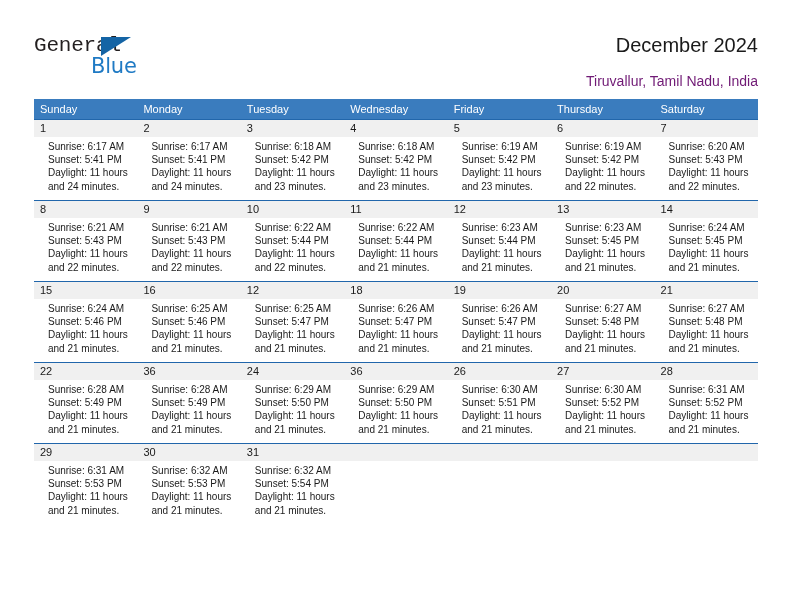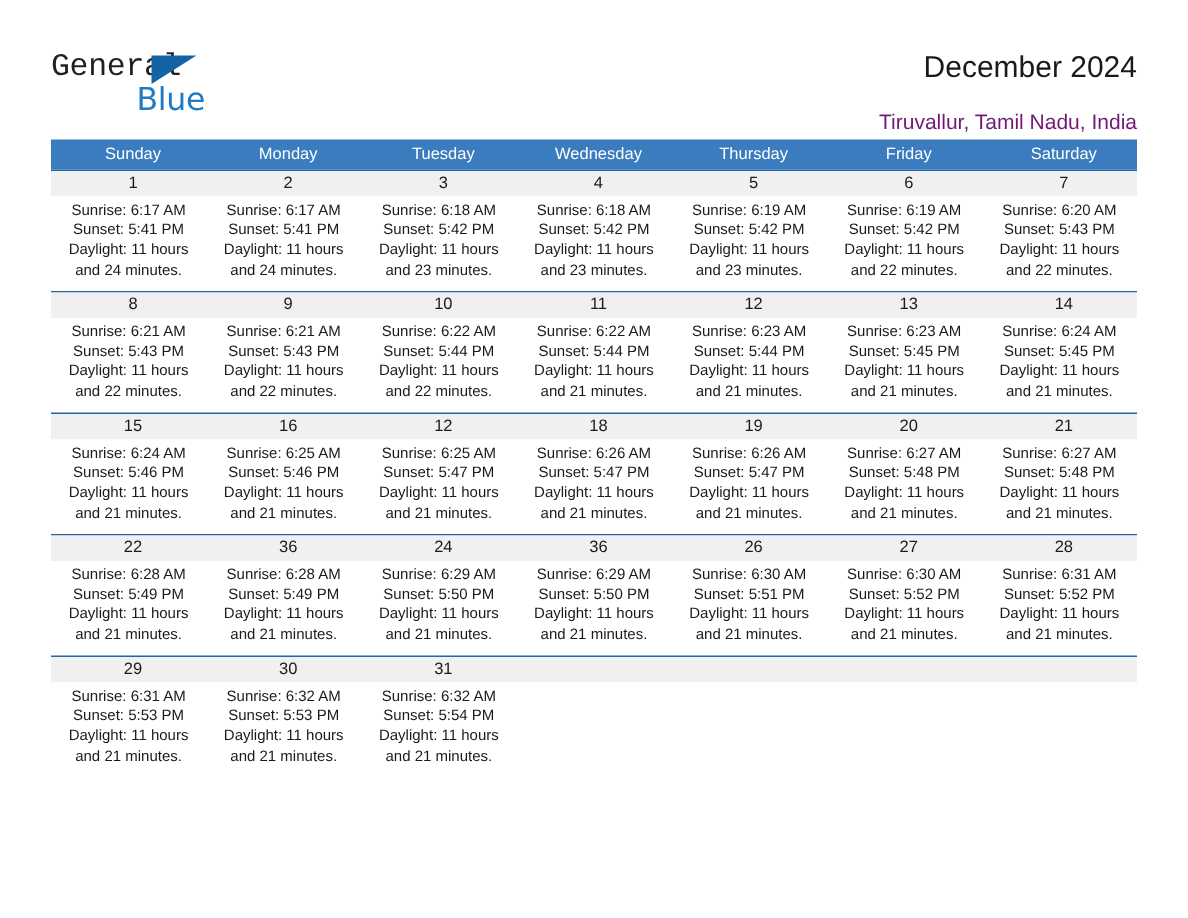--- a/index.html
+++ b/index.html
@@ -85,23 +85,22 @@
     line-height: 22px;
     margin-top: 8px;
     white-space: nowrap;
     font-family: "Liberation Sans", sans-serif;
   }
 
   
   .calendar {
     position: absolute;
     left: 34px;
-    top: 93px;
+    top: 99px;
     width: 724px;
-    text-align: center;
   }
   .weekday-row {
     display: flex;
     width: 100%;
     background: #3a7cbe;
     height: 20px;
   }
   .weekday {
     flex: 1 1 0;
     color: #ffffff;
@@ -138,20 +137,21 @@
     width: 100%;
     background: #ffffff;
     height: 63px;
   }
   .detail-cell {
     flex: 1 1 0;
     padding: 3px 6px 0 6px;
     font-size: 10px;
     line-height: 13.2px;
     color: #1a1a1a;
+    margin-left: 8px;
   }
   .detail-cell div {
     white-space: nowrap;
   }
 </style>
 </head>
 <body>
 
 <div class="page">
 
@@ -170,22 +170,22 @@
 
   </div>
 
   <div class="calendar">
 
     <div class="weekday-row">
       <div class="weekday">Sunday</div>
       <div class="weekday">Monday</div>
       <div class="weekday">Tuesday</div>
       <div class="weekday">Wednesday</div>
+      <div class="weekday">Friday</div>
       <div class="weekday">Thursday</div>
-      <div class="weekday">Friday</div>
       <div class="weekday">Saturday</div>
     </div>
 
     <div class="week">
       <div class="numbers-row">
         <div class="num-cell">1</div>
         <div class="num-cell">2</div>
         <div class="num-cell">3</div>
         <div class="num-cell">4</div>
         <div class="num-cell">5</div>

